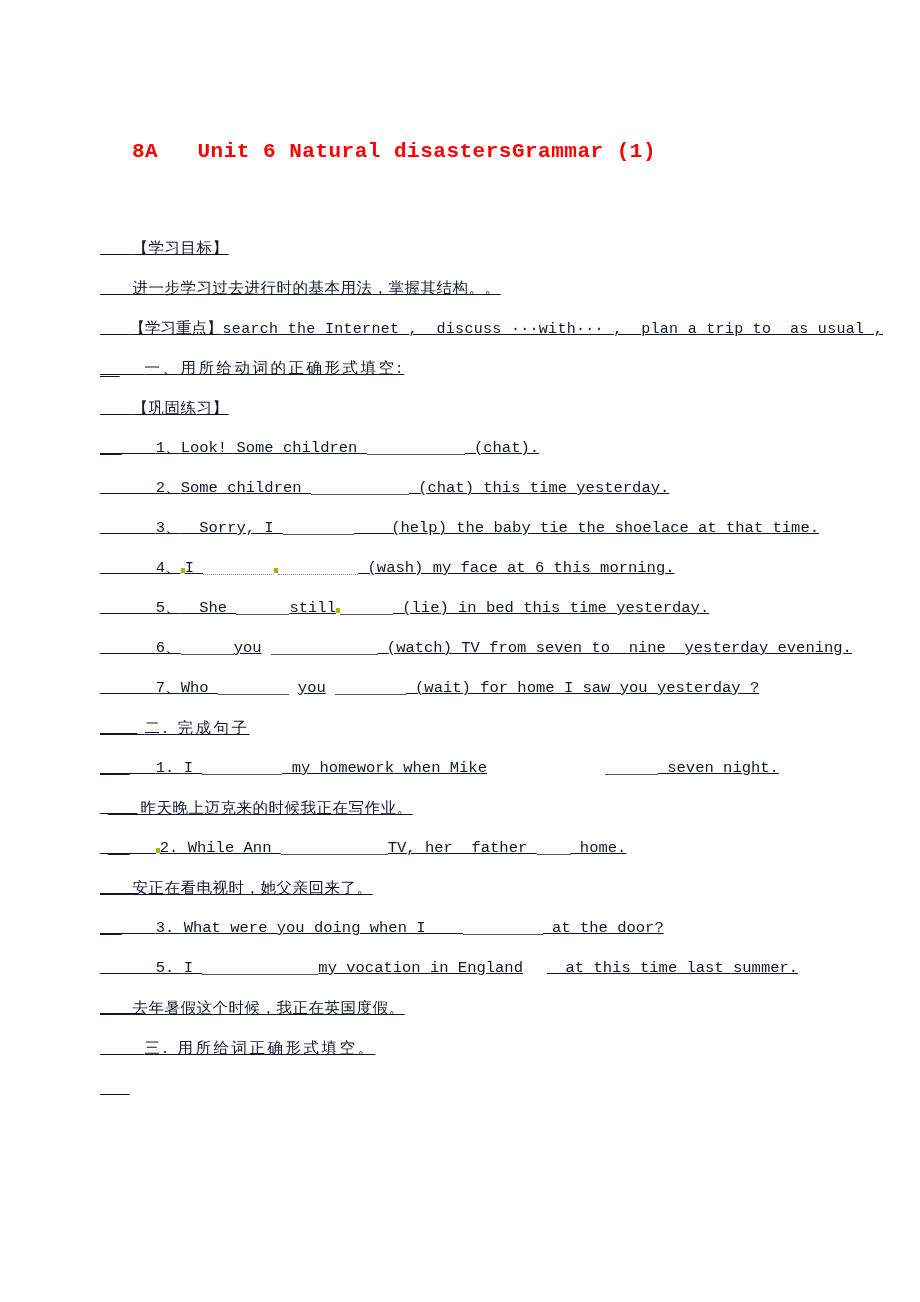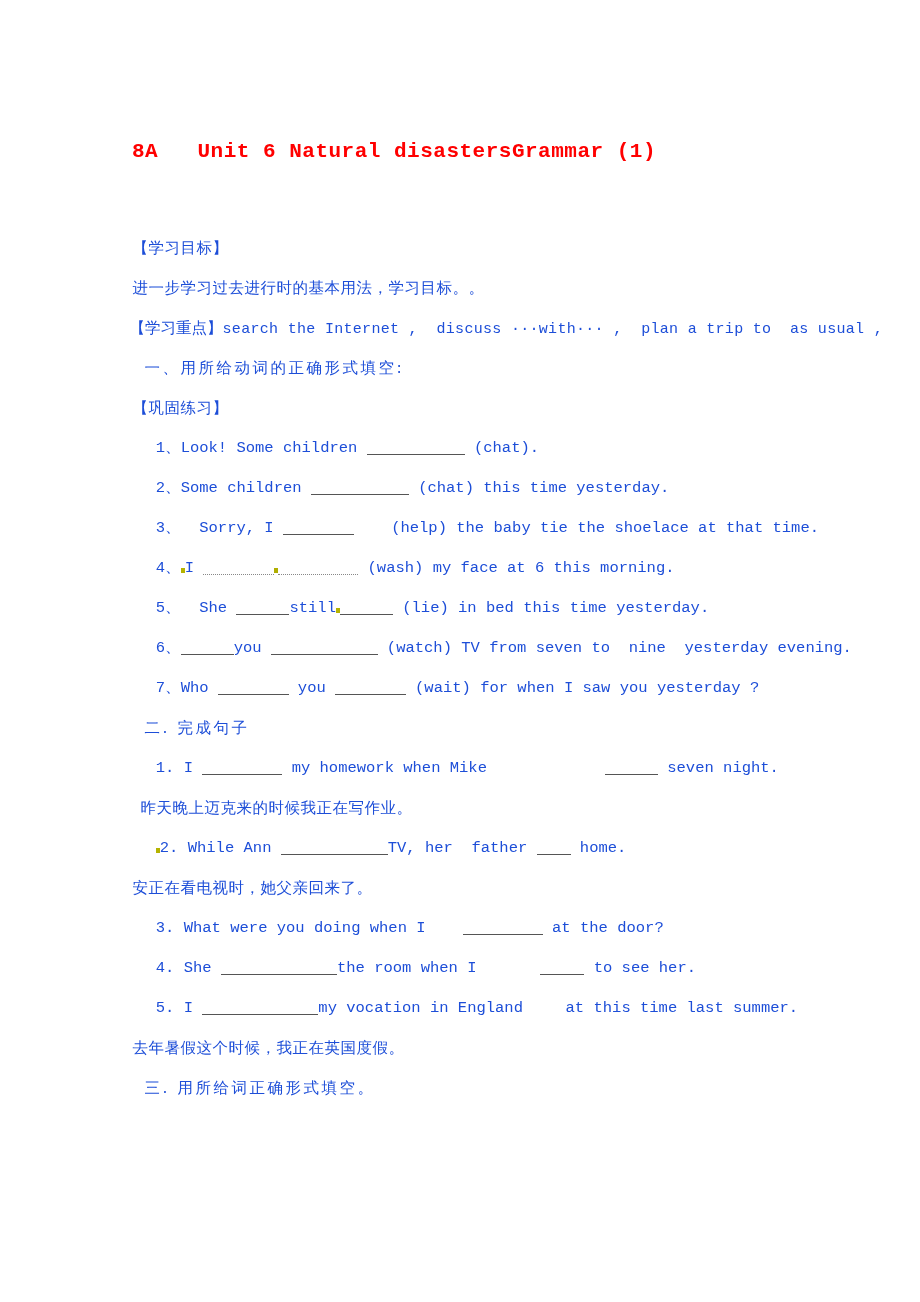--- a/index.html
+++ b/index.html
@@ -45,22 +45,23 @@
     top: 188px;
     left: 100px;
     width: 760px;
   }
 
   .line {
     height: 40px;
     line-height: 40px;
     font-size: 15.5px;
     white-space: pre;
-    color: #1d4ed8;
-    font-family: "Liberation Mono", "DejaVu Sans Mono", monospace;
+    color: #0f172a;
+    font-family: "Liberation Mono", "DejaVu Sans Mono", monospace;
+    text-decoration: underline;
   }
   .line.cjk {
     font-family: "DejaVu Sans", "Liberation Sans", sans-serif;
     font-size: 15.5px;
     letter-spacing: 0.5px;
   }
   .line.cjk-mixed {
     font-family: "DejaVu Sans", "Liberation Sans", sans-serif;
     font-size: 15.5px;
   }
@@ -120,21 +121,21 @@
 
   <div class="doc-title">8A   Unit 6 Natural disastersGrammar (1)</div>
 
   <div class="body-block">
 
     <div class="line cjk">
       <span>【学习目标】</span>
     </div>
 
     <div class="line cjk">
-      <span>进一步学习过去进行时的基本用法，学习目标。。</span>
+      <span>进一步学习过去进行时的基本用法，掌握其结构。。</span>
     </div>
 
     <div class="line cjk-mixed">
       <span>【学习重点】</span><span class="mono">search the Internet ,  discuss ···with··· ,  plan a trip to  as usual ,</span>
     </div>
 
     <div class="line cjk-wide">
       <span>一、用所给动词的正确形式填空:</span>
     </div>
 
@@ -160,21 +161,21 @@
 
     <div class="line">
       <span>5、</span><span>  She </span><span class="blank w6"></span><span>still</span><span class="gmark"></span><span class="blank w6"></span><span> (lie) in bed this time yesterday.</span>
     </div>
 
     <div class="line">
       <span>6、</span><span class="blank w6"></span><span>you</span><span class="sp" style="width:9px"></span><span class="blank w12"></span><span> (watch) TV from seven to  nine  yesterday evening.</span>
     </div>
 
     <div class="line">
-      <span>7、</span><span>Who </span><span class="blank w8"></span><span class="sp" style="width:9px"></span><span>you</span><span class="sp" style="width:9px"></span><span class="blank w8"></span><span> (wait) for when I saw you yesterday ?</span>
+      <span>7、</span><span>Who </span><span class="blank w8"></span><span class="sp" style="width:9px"></span><span>you</span><span class="sp" style="width:9px"></span><span class="blank w8"></span><span> (wait) for home I saw you yesterday ?</span>
     </div>
 
     <div class="line cjk-wide">
       <span>二. 完成句子</span>
     </div>
 
     <div class="line">
       <span>1. </span><span>I </span><span class="blank w9"></span><span> my homework when Mike</span><span class="sp" style="width:118px"></span><span class="blank w6"></span><span> seven night.</span>
     </div>
     <div class="line cjk indent-1">
@@ -185,23 +186,20 @@
       <span class="gmark"></span><span>2. </span><span>While Ann </span><span class="blank w12"></span><span>TV, her  father </span><span class="blank w4"></span><span> home.</span>
     </div>
     <div class="line cjk">
       <span>安正在看电视时，她父亲回来了。</span>
     </div>
 
     <div class="line">
       <span>3. </span><span>What were you doing when I    </span><span class="blank w9"></span><span> at the door?</span>
     </div>
 
-    <div class="line">
-      <span>4. </span><span>She </span><span class="blank w13"></span><span>the room when I   </span><span class="sp" style="width:36px"></span><span class="blank w5"></span><span> to see her.</span>
-    </div>
 
     <div class="line">
       <span>5. </span><span>I </span><span class="blank w13"></span><span>my vocation in England</span><span class="sp" style="width:20px"></span><span class="gmark" style="visibility:hidden"></span><span>  at this time last summer.</span>
     </div>
     <div class="line cjk">
       <span>去年暑假这个时候，我正在英国度假。</span>
     </div>
 
     <div class="line cjk-wide">
       <span>三. 用所给词正确形式填空。</span>

